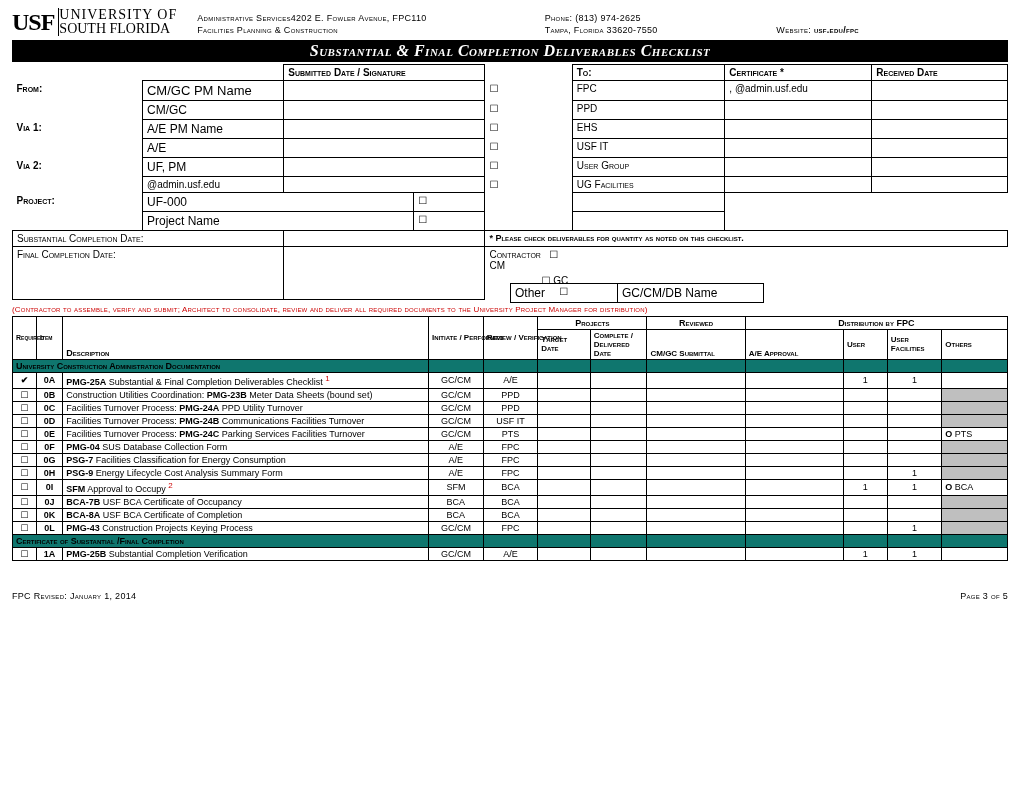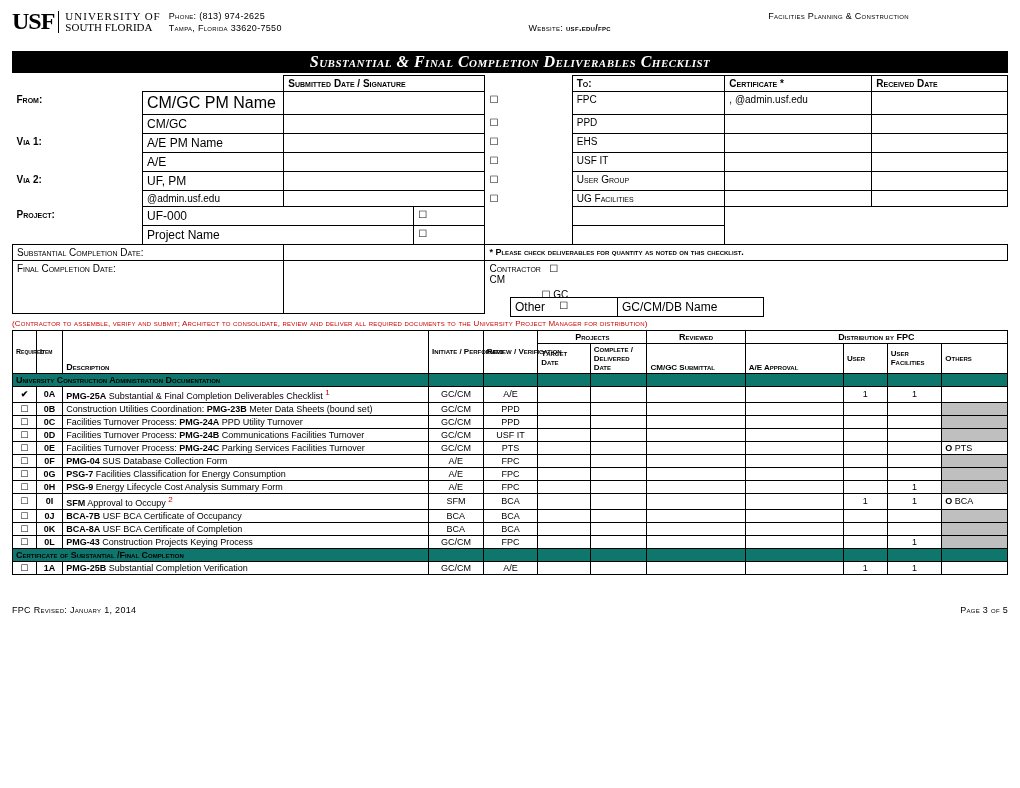--- a/index.html
+++ b/index.html
@@ -1,20 +1,20 @@
 <!DOCTYPE html>
 <html><head>
 <meta charset="utf-8">
 <style>
 *{box-sizing:border-box;margin:0;padding:0}
 body{font-family:Arial,Helvetica,sans-serif;font-size:10px;background:#fff;padding:8px 12px;width:1020px}
-.header{display:flex;align-items:center;gap:8px;margin-bottom:16px}
+.header{display:flex;align-items:flex-end;gap:20px;margin-bottom:4px}
 .logo{display:flex;align-items:center;gap:4px}
 .logo-mark{font-weight:900;font-size:24px;font-family:Georgia,serif;letter-spacing:-1px}
-.logo-text{font-family:Georgia,serif;font-size:11px;line-height:1;border-left:1px solid #000;padding-left:6px}
+.logo-text{font-family:Georgia,serif;font-size:14px;line-height:1;border-left:1px solid #000;padding-left:0}
 .logo-text .l1{letter-spacing:1px}
 .header-info{flex:1;display:grid;grid-template-columns:1.5fr 1fr 1fr;font-size:9px;font-variant:small-caps;letter-spacing:.3px}
 .header-info div{padding:1px 0}
 .title-bar{background:#000;color:#fff;text-align:center;font-weight:700;font-style:italic;font-variant:small-caps;font-size:16px;padding:2px;margin:4px 0 2px;font-family:Georgia,serif;letter-spacing:.5px}
 table{border-collapse:collapse;width:100%}
 .t1 td,.t1 th{border:1px solid #000;padding:2px 4px;vertical-align:top;font-size:10px;text-align:left}
 .t1 th{font-weight:700;font-variant:small-caps}
 .sc{font-variant:small-caps;font-weight:700}
 .bb{border-bottom:1px solid #000!important}
 .bt{border-top:1px solid #000!important}
@@ -38,20 +38,21 @@
 
 <div class="header">
   <div class="logo">
     <span class="logo-mark">USF</span>
     <span class="logo-text">
       <div class="l1">UNIVERSITY OF</div>
       <div>SOUTH FLORIDA</div>
     </span>
   </div>
   <div class="header-info">
+    <div>Administrative Services4202 E. Fowler Avenue, FPC110</div>
     <div>Phone: (813) 974-2625</div>
     <div></div>
     <div>Facilities Planning &amp; Construction</div>
     <div>Tampa, Florida 33620-7550</div>
     <div><span>Website:</span> <b>usf.edu/fpc</b></div>
   </div>
 </div>
 
 <div class="title-bar">Substantial &amp; Final Completion Deliverables Checklist</div>
 
@@ -73,21 +74,21 @@
         <td class="nb"></td>
   <th colspan="2">Submitted Date / Signature</th>
   <td class="nb"></td>
         <td class="nb"></td>
   <th>To:</th>
   <th>Certificate *</th>
   <th>Received Date</th>
 </tr>
 <tr>
   <th class="nb bb">From:</th>
-  <td style="font-size:16px">CM/GC PM Name</td>
+  <td style="font-size:13px">CM/GC PM Name</td>
   <td colspan="2"></td>
   <td class="chk nb bb">☐</td>
         <td class="nb bb"></td>
   <td>FPC</td>
   <td>, @admin.usf.edu</td>
         <td></td>
 </tr>
 <tr>
   <td class="nb bb"></td>
   <td style="font-size:12px">CM/GC</td>

